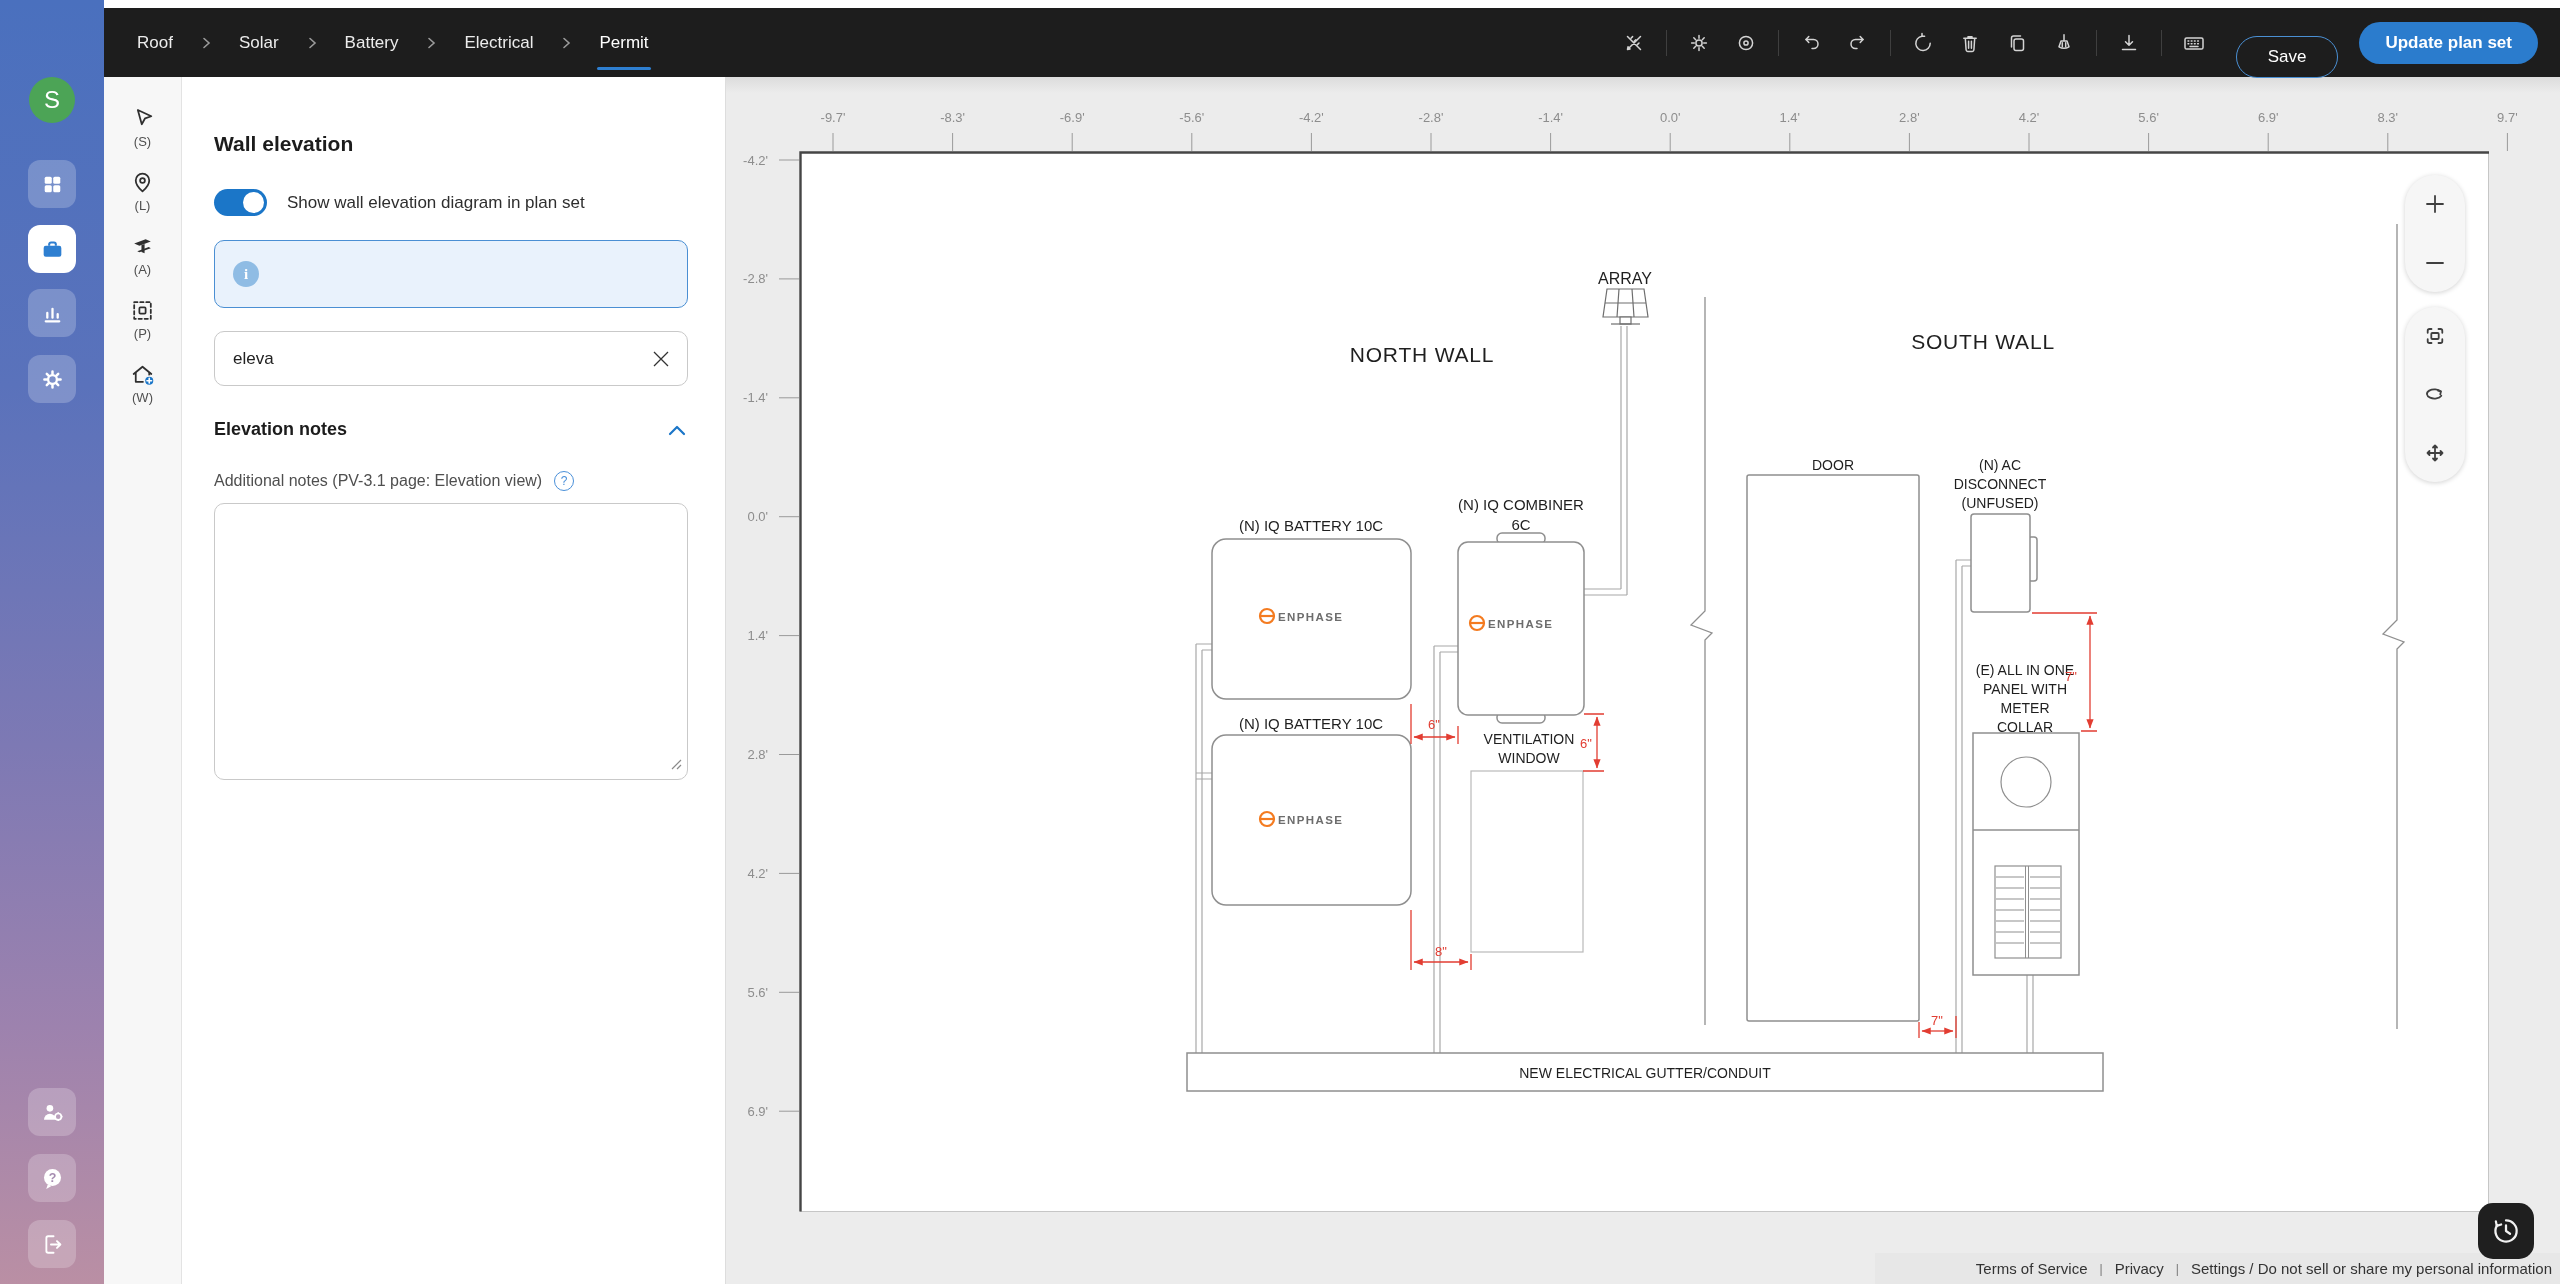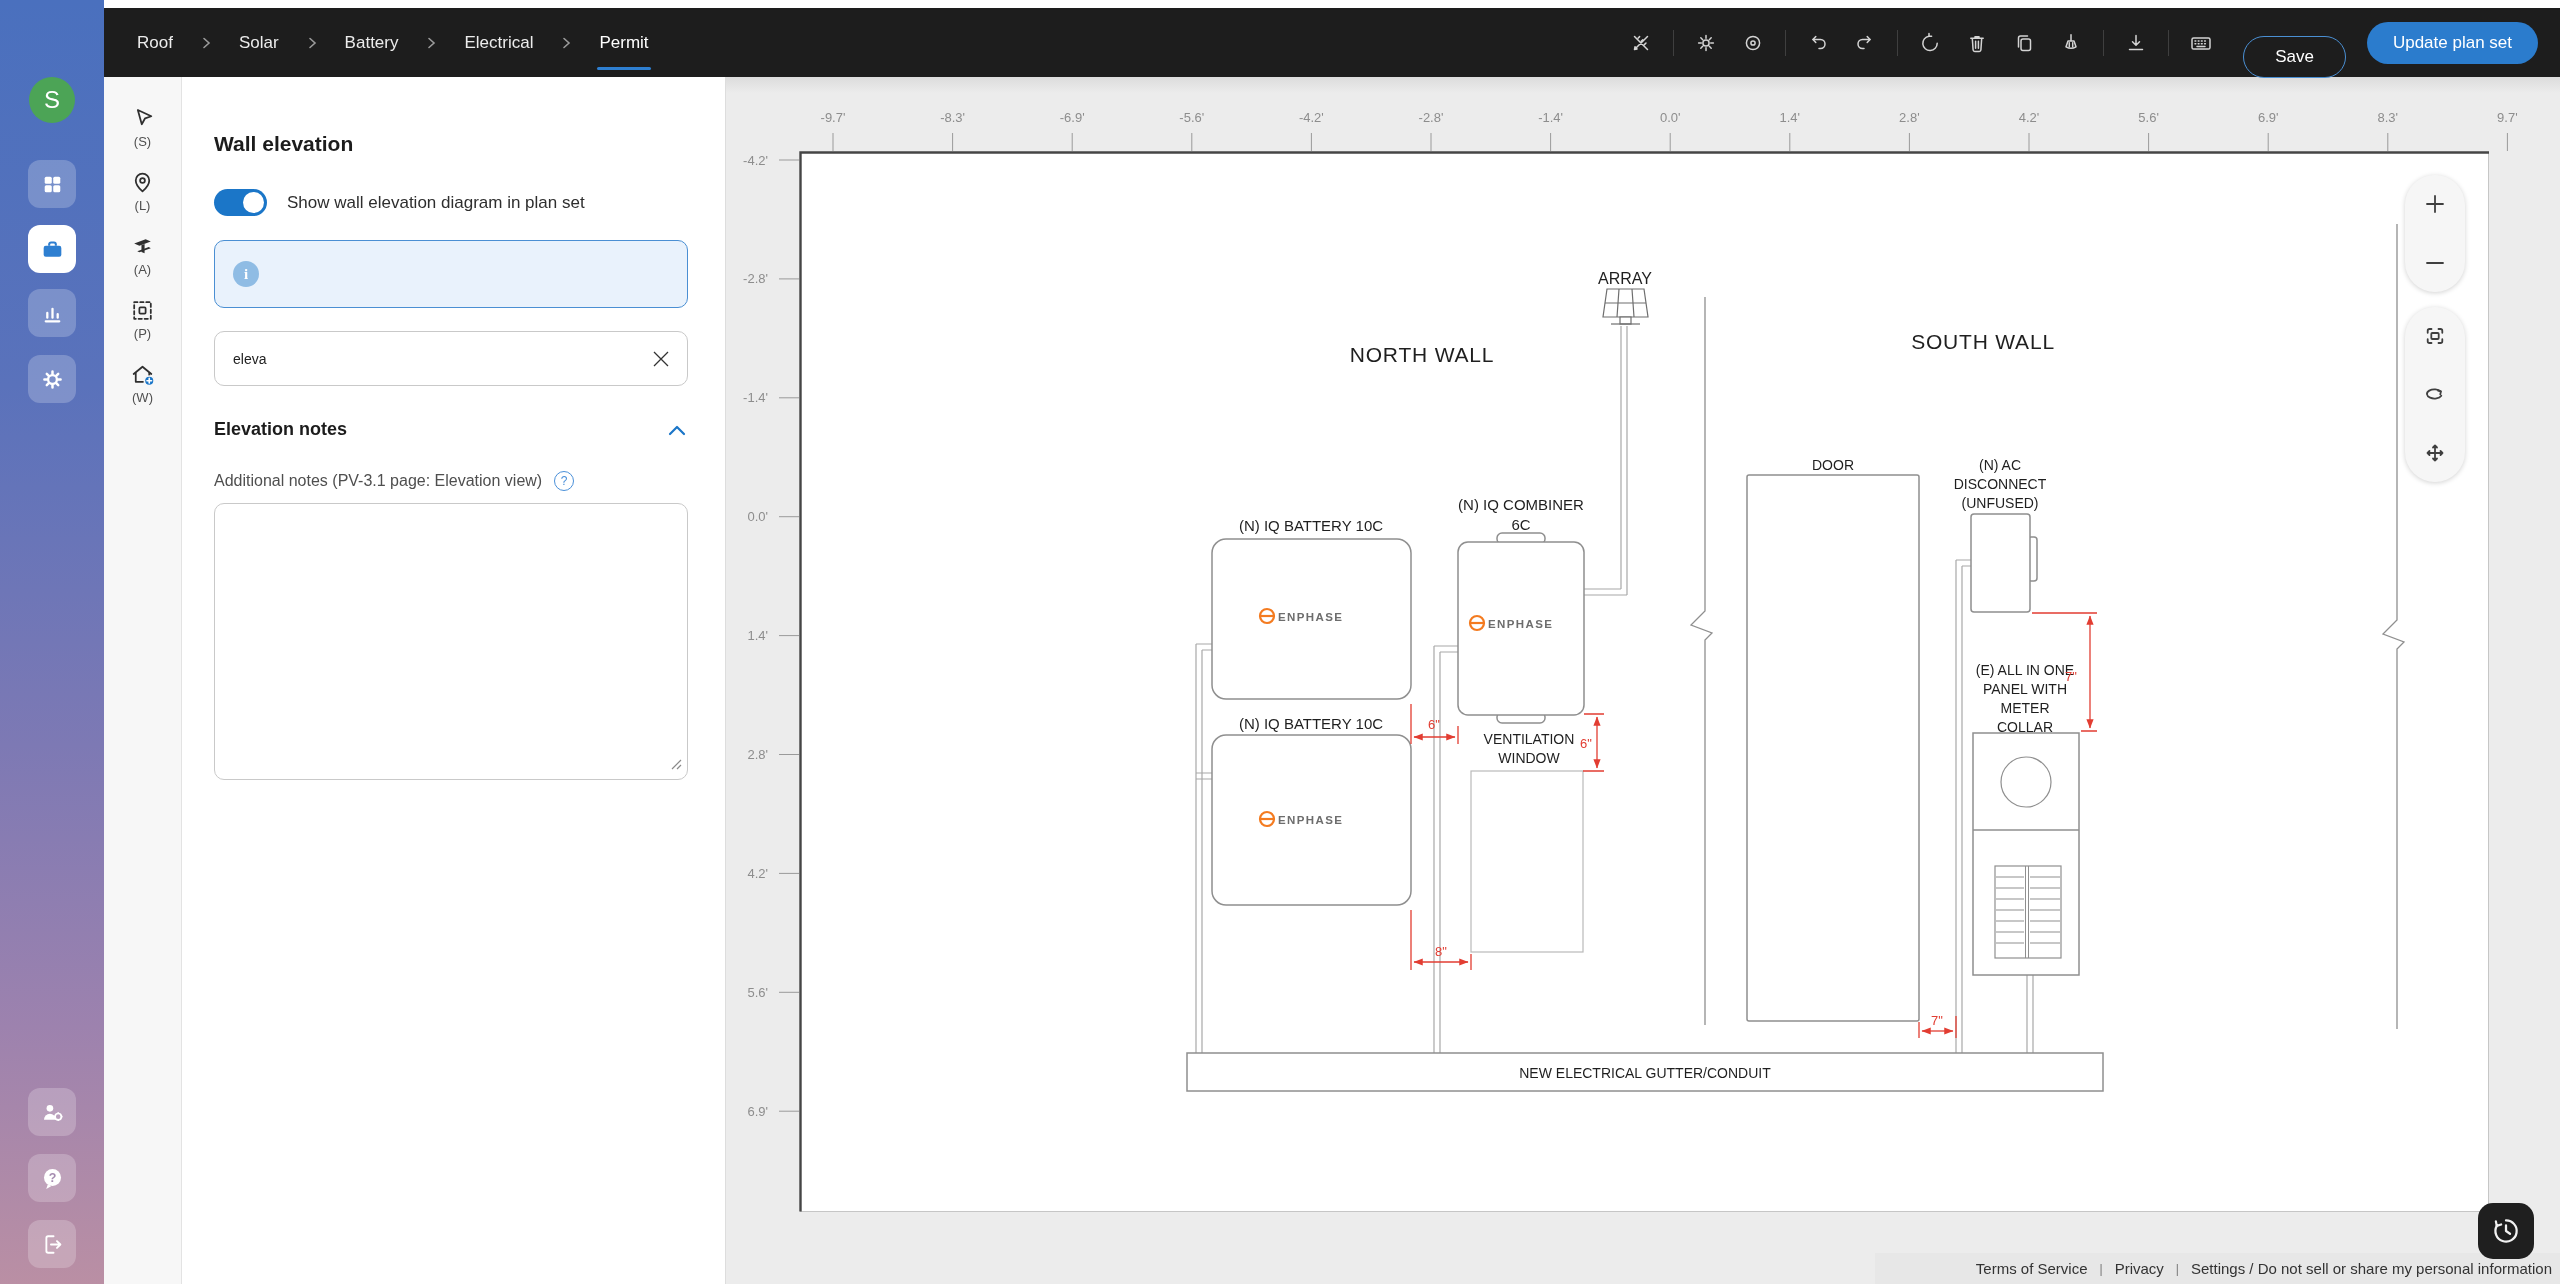--- a/index.html
+++ b/index.html
@@ -17,21 +17,21 @@
   .crumb-sep { color:#9a9a9a; display:flex; }
   .nav-right { margin-left:auto; display:flex; align-items:center; gap:17px; }
   .tool-btn { width:30px; height:30px; display:flex; align-items:center; justify-content:center;
     background:none; border:none; cursor:pointer; color:#d4d4d4; }
   .tool-btn svg { stroke:#d4d4d4; fill:none; stroke-width:1.5; stroke-linecap:round; stroke-linejoin:round; }
   .nav-div { width:1px; height:26px; background:#3f3f3f; }
   .btn-save { height:42px; padding:0 31px; border:1.5px solid #4a8fd3; border-radius:22px;
     background:transparent; color:#fff; font-size:17px; cursor:pointer; margin-left:10px;
     font-family:"Liberation Sans",sans-serif;margin-top:29px; }
   .btn-update { height:42px; padding:0 26px; border:none; border-radius:22px; background:#2b7ccd;
-    color:#fff; font-size:17px; cursor:pointer; margin:0 6px 0 4px; font-family:"Liberation Sans",sans-serif; }
+    color:#fff; font-size:17px; cursor:pointer; margin:0 6px 0 4px; font-family:"Liberation Sans",sans-serif;font-weight:bold; }
 
   
   .sidebar { position:absolute; left:0; top:0; width:104px; height:1284px; z-index:40;
     background:linear-gradient(180deg,#4a70be 0%,#5a72bb 30%,#7d79b4 58%,#9d82ae 80%,#ba8fa4 100%); }
   .avatar { position:absolute; left:29px; top:77px; width:46px; height:46px; border-radius:50%;
     background:#4ca456; color:#fff; font-size:24px; display:flex; align-items:center;
     justify-content:center; cursor:pointer; }
   .side-tile { position:absolute; left:28px; width:48px; height:48px; border-radius:12px;
     background:rgba(255,255,255,0.22); display:flex; align-items:center; justify-content:center; cursor:pointer; }
   .side-tile.active { background:#fff; }
@@ -57,21 +57,21 @@
   .toggle.on .knob { left:auto; right:3px; }
   .toggle-label { font-size:17px; color:#2e2e2e; }
   .callout { margin-top:24px; border:1.5px solid #4a8fd3; background:#e9f2fc; border-radius:10px;
     padding:20px 18px; display:flex; gap:14px; align-items:flex-start; }
   .callout-ico { width:26px; height:26px; border-radius:50%; background:#8fbce4; color:#fff;
     font-size:15px; font-weight:bold; display:flex; align-items:center; justify-content:center; flex:none;
     font-family:"Liberation Serif",serif; }
   .callout-text { color:#2878c2; font-size:17px; line-height:24px; width:372px; }
   .search-wrap { margin-top:23px; position:relative; }
   .search-input { width:100%; height:55px; border:1.4px solid #c9c9c9; border-radius:10px;
-    font-size:14px; color:#222; padding:0 48px 0 18px; outline:none; background:#fff;
+    font-size:17px; color:#222; padding:0 48px 0 18px; outline:none; background:#fff;
     font-family:"Liberation Sans",sans-serif; }
   .search-clear { position:absolute; right:13px; top:14px; width:28px; height:28px; background:none;
     border:none; cursor:pointer; display:flex; align-items:center; justify-content:center; }
   .search-clear svg { stroke:#333; stroke-width:1.3; }
   .section-head { margin-top:33px; display:flex; align-items:center; justify-content:space-between; cursor:pointer; }
   .section-title { font-size:18px; font-weight:bold; color:#1c1c1c; }
   .section-head svg { stroke:#1b76c8; stroke-width:2.2; fill:none; stroke-linecap:round; stroke-linejoin:round; }
   .notes-label-row { margin-top:31px; display:flex; align-items:center; gap:12px; }
   .notes-label { font-size:16px; color:#4f4f4f; }
   .help-ico { width:20px; height:20px; border-radius:50%; border:1.5px solid #4a90d9; color:#4a90d9;

